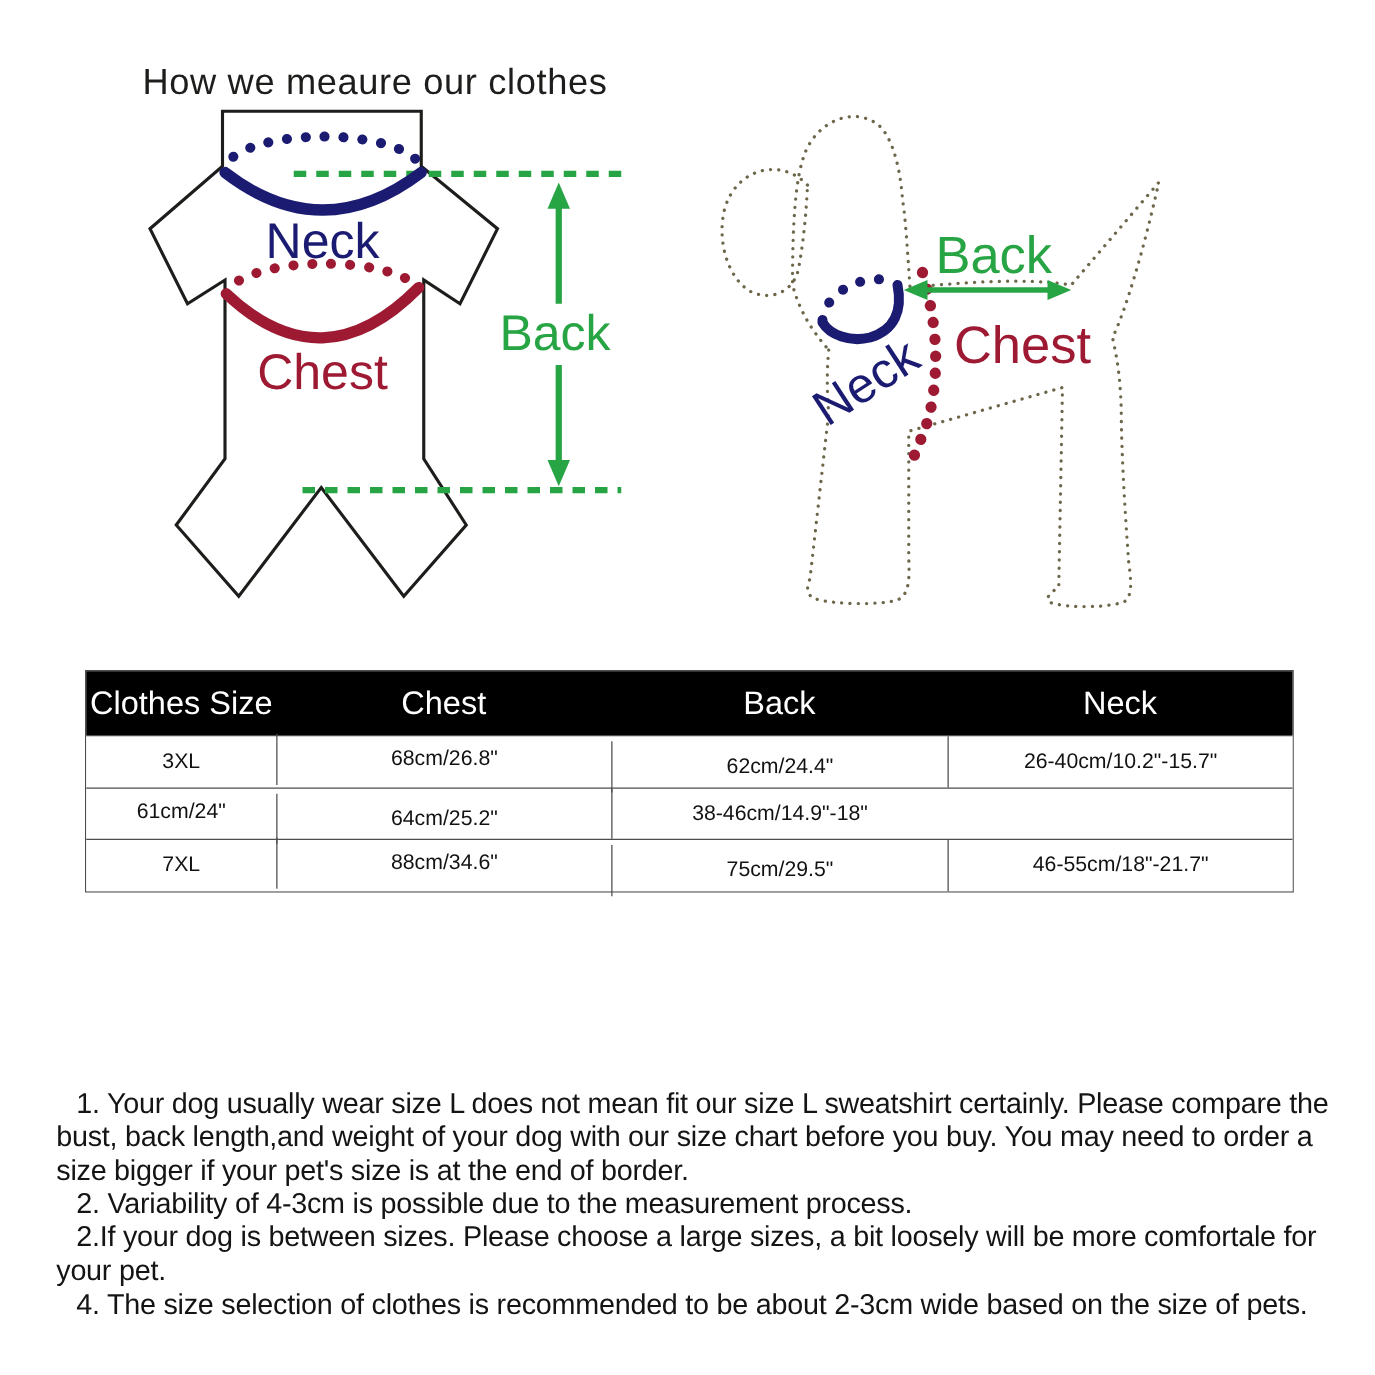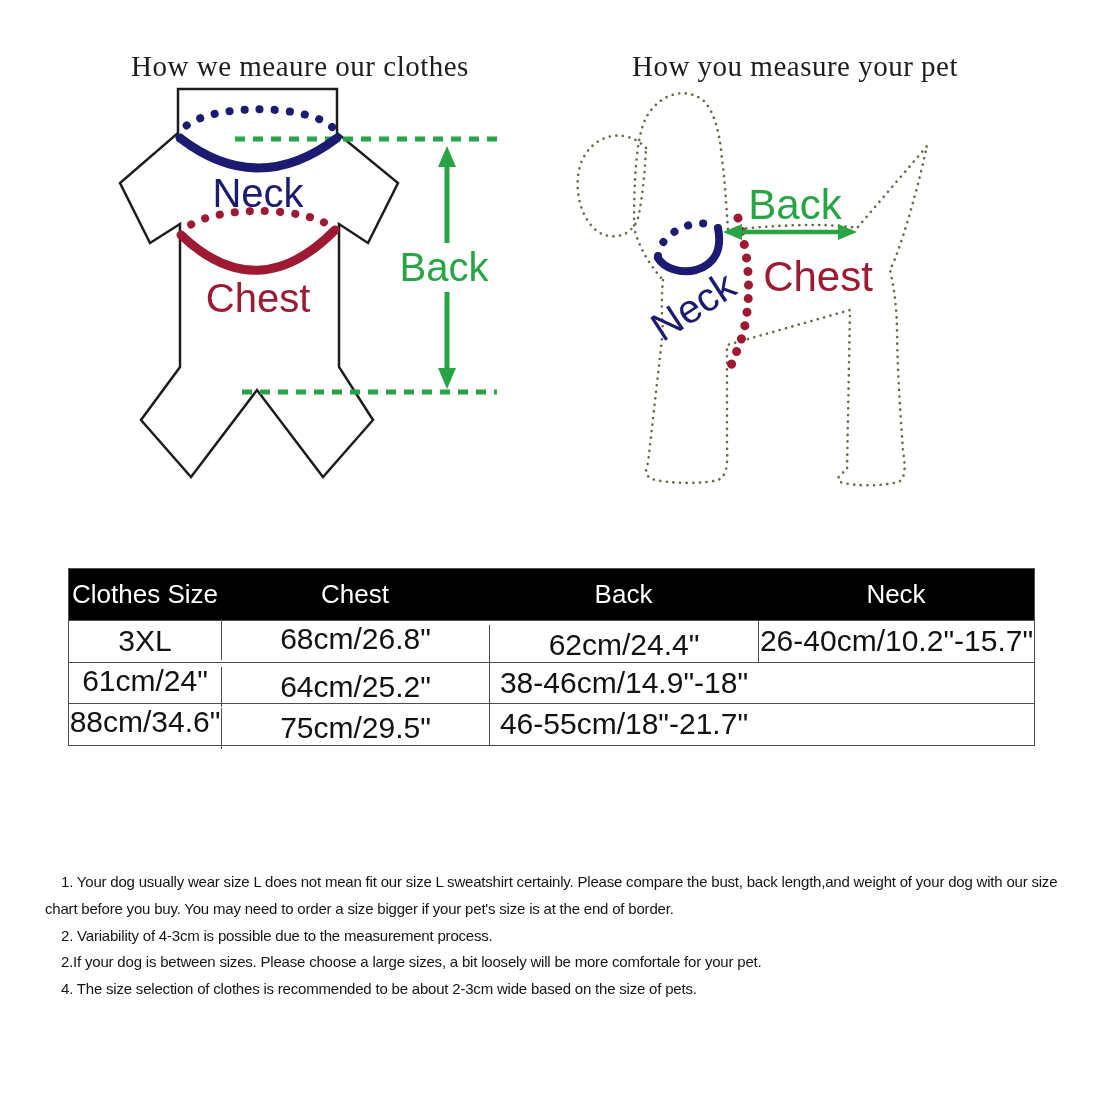--- a/index.html
+++ b/index.html
@@ -2,54 +2,53 @@
 <html><head>
 <meta charset="utf-8">
 <style>
   html,body{margin:0;padding:0;background:#ffffff;}
   body{width:1100px;height:1100px;position:relative;overflow:hidden;
        font-family:"Liberation Sans", sans-serif;color:#1d1d1b;}
   .canvas{position:absolute;inset:0;}
 
   
   .title{position:absolute;top:50px;width:420px;text-align:center;
-         font-size:29px;letter-spacing:.5px;color:#1d1d1b;white-space:nowrap;font-family:Liberation Serif, serif;}
+         font-size:29px;letter-spacing:.5px;color:#1d1d1b;white-space:nowrap;}
   .title-left{left:90px;}
   .title-right{left:585px;}
 
   
   svg.diagrams{position:absolute;left:0;top:80px;width:1100px;height:440px;}
   .lbl{font-family:"Liberation Sans", sans-serif;}
 
   
-  .size-table{position:absolute;left:68px;top:568px;width:967px;
+  .size-table{position:absolute;left:68px;top:536px;width:967px;
               border:1.5px solid #4d4d4d;box-sizing:border-box;}
   .thead{display:grid;grid-template-columns:152px 268px 269px 276px;
          background:#000;height:51px;align-items:center;}
   .thead .th{color:#fff;font-size:26px;text-align:center;}
   .trow{display:grid;grid-template-columns:152px 268px 269px 276px;
         height:41.5px;background:#fff;border-top:1.5px solid #4d4d4d;box-sizing:border-box;}
   .tcell{display:flex;align-items:center;justify-content:center;
-         font-size:30px;color:#121212;border-left:1.5px solid #4d4d4d;box-sizing:border-box;}
+         font-size:17px;color:#121212;border-left:1.5px solid #4d4d4d;box-sizing:border-box;}
   .tcell:first-child{border-left:none;}
   .trow .chest-cell{transform:translateY(-2px);}
   .trow .back-cell{transform:translateY(4px);}
 
   
   .notes{position:absolute;left:45px;top:869px;width:1020px;
-         font-size:15px;line-height:26.8px;letter-spacing:-0.2px;color:#141414;}
+         font-size:23px;line-height:26.8px;letter-spacing:-0.2px;color:#141414;}
   .notes p{margin:0;text-indent:16px;}
 </style>
 </head>
 <body>
 
 <div class="canvas">
 
   <div class="title title-left">How we meaure our clothes</div>
-  <div class="title title-right">How you measure your pet</div>
 
   <svg class="diagrams" viewBox="0 0 1100 440">
 
     <g>
       <path d="M178,9 L337,9 L337,53 L398,103 L368,163 L339,144 L339,287 L373,340 L323,397
            L257,310 L191,397 L141,340 L180,287 L180,144 L150,163 L120,103 L178,53 Z" fill="none" stroke="#1d1d1b" stroke-width="2.5" stroke-linejoin="miter"></path>
 
       <path d="M235,59 H497" stroke="#27a444" stroke-width="5" stroke-dasharray="10 8" fill="none"></path>
       <path d="M242,312 H497" stroke="#27a444" stroke-width="5" stroke-dasharray="10 8" fill="none"></path>
 
@@ -127,20 +126,21 @@
       <div class="tcell chest-cell">68cm/26.8"</div>
       <div class="tcell back-cell">62cm/24.4"</div>
       <div class="tcell">26-40cm/10.2"-15.7"</div>
     </div>
     <div class="trow">
       <div class="tcell chest-cell">61cm/24"</div>
       <div class="tcell back-cell">64cm/25.2"</div>
       <div class="tcell">38-46cm/14.9"-18"</div>
     </div>
     <div class="trow">
+      <div class="tcell">7XL</div>
       <div class="tcell chest-cell">88cm/34.6"</div>
       <div class="tcell back-cell">75cm/29.5"</div>
       <div class="tcell">46-55cm/18"-21.7"</div>
     </div>
   </div>
 
   <div class="notes">
     <p>1. Your dog usually wear size L does not mean fit our size L sweatshirt certainly. Please compare the bust, back length,and weight of your dog with our size chart before you buy. You may need to order a size bigger if your pet's size is at the end of border.</p>
     <p>2. Variability of 4-3cm is possible due to the measurement process.</p>
     <p>2.If your dog is between sizes. Please choose a large sizes, a bit loosely will be more comfortale for your pet.</p>

